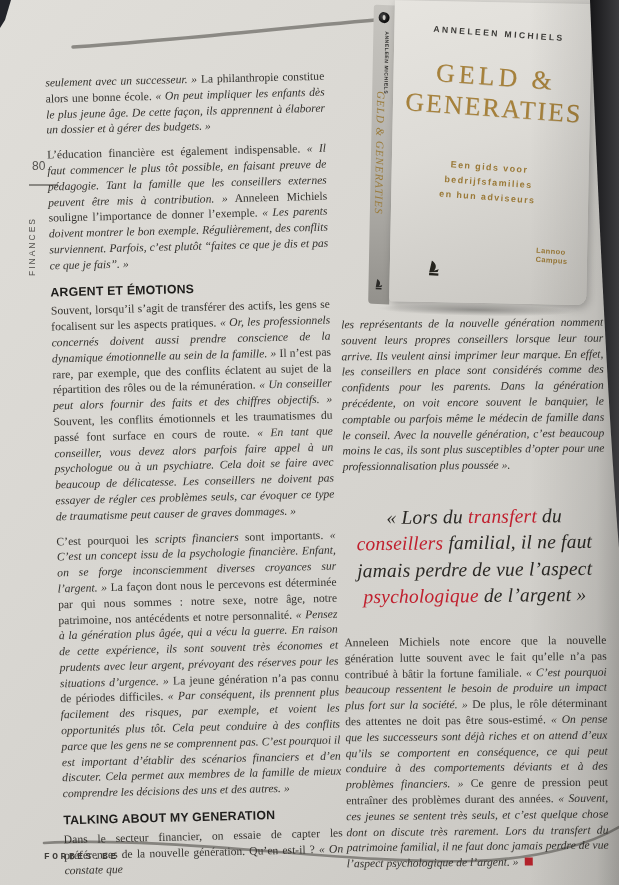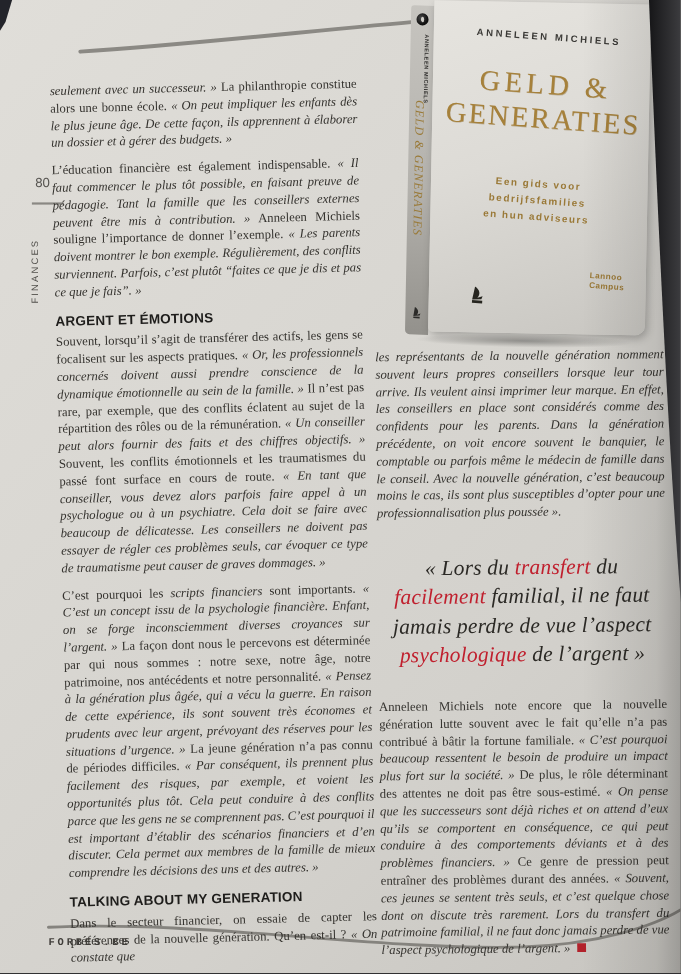--- a/index.html
+++ b/index.html
@@ -93,21 +93,21 @@
         <p class="para"><span class="i">seulement avec un successeur. »</span><span class="n"> La philanthropie constitue alors une bonne école. </span><span class="i">« On peut impliquer les enfants dès le plus jeune âge. De cette façon, ils apprennent à élaborer un dossier et à gérer des budgets. »</span></p>
         <p class="para"><span class="n">L’éducation financière est également indispensable. </span><span class="i">« Il faut commencer le plus tôt possible, en faisant preuve de pédagogie. Tant la famille que les conseillers externes peuvent être mis à contribution. »</span><span class="n"> Anneleen Michiels souligne l’importance de donner l’exemple. </span><span class="i">« Les parents doivent montrer le bon exemple. Régulièrement, des conflits surviennent. Parfois, c’est plutôt “faites ce que je dis et pas ce que je fais”. »</span></p>
         <h3 class="col-heading">ARGENT ET ÉMOTIONS</h3>
         <p class="para"><span class="n">Souvent, lorsqu’il s’agit de transférer des actifs, les gens se focalisent sur les aspects pratiques. </span><span class="i">« Or, les professionnels concernés doivent aussi prendre conscience de la dynamique émotionnelle au sein de la famille. »</span><span class="n"> Il n’est pas rare, par exemple, que des conflits éclatent au sujet de la répartition des rôles ou de la rémunération. </span><span class="i">« Un conseiller peut alors fournir des faits et des chiffres objectifs. »</span><span class="n"> Souvent, les conflits émotionnels et les traumatismes du passé font surface en cours de route. </span><span class="i">« En tant que conseiller, vous devez alors parfois faire appel à un psychologue ou à un psychiatre. Cela doit se faire avec beaucoup de délicatesse. Les conseillers ne doivent pas essayer de régler ces problèmes seuls, car évoquer ce type de traumatisme peut causer de graves dommages. »</span></p>
         <p class="para"><span class="n">C’est pourquoi les </span><span class="i">scripts financiers</span><span class="n"> sont importants. </span><span class="i">« C’est un concept issu de la psychologie financière. Enfant, on se forge inconsciemment diverses croyances sur l’argent. »</span><span class="n"> La façon dont nous le percevons est déterminée par qui nous sommes : notre sexe, notre âge, notre patrimoine, nos antécédents et notre personnalité. </span><span class="i">« Pensez à la génération plus âgée, qui a vécu la guerre. En raison de cette expérience, ils sont souvent très économes et prudents avec leur argent, prévoyant des réserves pour les situations d’urgence. »</span><span class="n"> La jeune génération n’a pas connu de périodes difficiles. </span><span class="i">« Par conséquent, ils prennent plus facilement des risques, par exemple, et voient les opportunités plus tôt. Cela peut conduire à des conflits parce que les gens ne se comprennent pas. C’est pourquoi il est important d’établir des scénarios financiers et d’en discuter. Cela permet aux membres de la famille de mieux comprendre les décisions des uns et des autres. »</span></p>
         <h3 class="col-heading">TALKING ABOUT MY GENERATION</h3>
         <p class="para"><span class="n">Dans le secteur financier, on essaie de capter les préférences de la nouvelle génération. Qu’en est-il ? </span><span class="i">« On constate que</span></p>
       </div>
     <div class="col col-right">
         <p class="para"><span class="i">les représentants de la nouvelle génération nomment souvent leurs propres conseillers lorsque leur tour arrive. Ils veulent ainsi imprimer leur marque. En effet, les conseillers en place sont considérés comme des confidents pour les parents. Dans la génération précédente, on voit encore souvent le banquier, le comptable ou parfois même le médecin de famille dans le conseil. Avec la nouvelle génération, c’est beaucoup moins le cas, ils sont plus susceptibles d’opter pour une professionnalisation plus poussée ».</span></p>
-        <p class="pullquote"><span class="i">« Lors du </span><span class="r">transfert</span><span class="i"> du </span><span class="r">facilement</span><span class="i"> familial, il ne faut jamais perdre de vue l’aspect </span><span class="r">psychologique</span><span class="i"> de l’argent »</span></p>
+        <p class="pullquote"><span class="i">« Lors du </span><span class="r">transfert</span><span class="i"> du </span><span class="r">conseillers</span><span class="i"> familial, il ne faut jamais perdre de vue l’aspect </span><span class="r">psychologique</span><span class="i"> de l’argent »</span></p>
         <p class="para"><span class="n">Anneleen Michiels note encore que la nouvelle génération lutte souvent avec le fait qu’elle n’a pas contribué à bâtir la fortune familiale. </span><span class="i">« C’est pourquoi beaucoup ressentent le besoin de produire un impact plus fort sur la société. »</span><span class="n"> De plus, le rôle déterminant des attentes ne doit pas être sous-estimé. </span><span class="i">« On pense que les successeurs sont déjà riches et on attend d’eux qu’ils se comportent en conséquence, ce qui peut conduire à des comportements déviants et à des problèmes financiers. »</span><span class="n"> Ce genre de pression peut entraîner des problèmes durant des années. </span><span class="i">« Souvent, ces jeunes se sentent très seuls, et c’est quelque chose dont on discute très rarement. Lors du transfert du patrimoine familial, il ne faut donc jamais perdre de vue l’aspect psychologique de l’argent. »</span><span class="endmark"></span></p>
       </div>
 
     <div class="book">
       <div class="spine">
         <div class="spine-dot"></div>
         <div class="spine-author">ANNELEEN MICHIELS</div>
         <div class="spine-title">GELD &amp; GENERATIES</div>
         <svg class="spine-logo" width="9" height="11" viewBox="0 0 14 17">
           <path d="M4,0 C9,3 10,7 7,11 L12,9 L11,12 L2,13 Z" fill="#2c2b29"></path>

